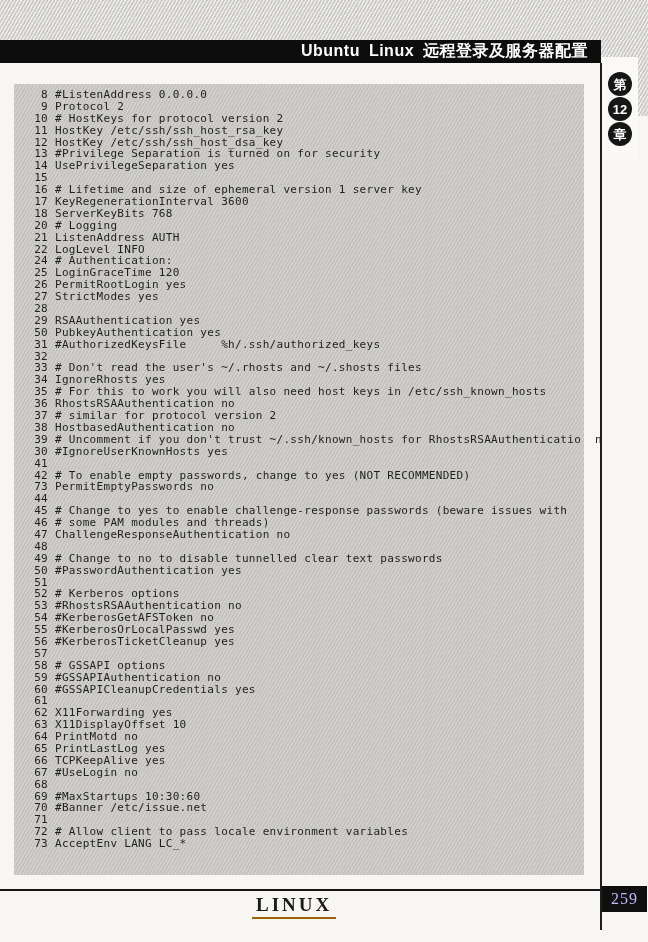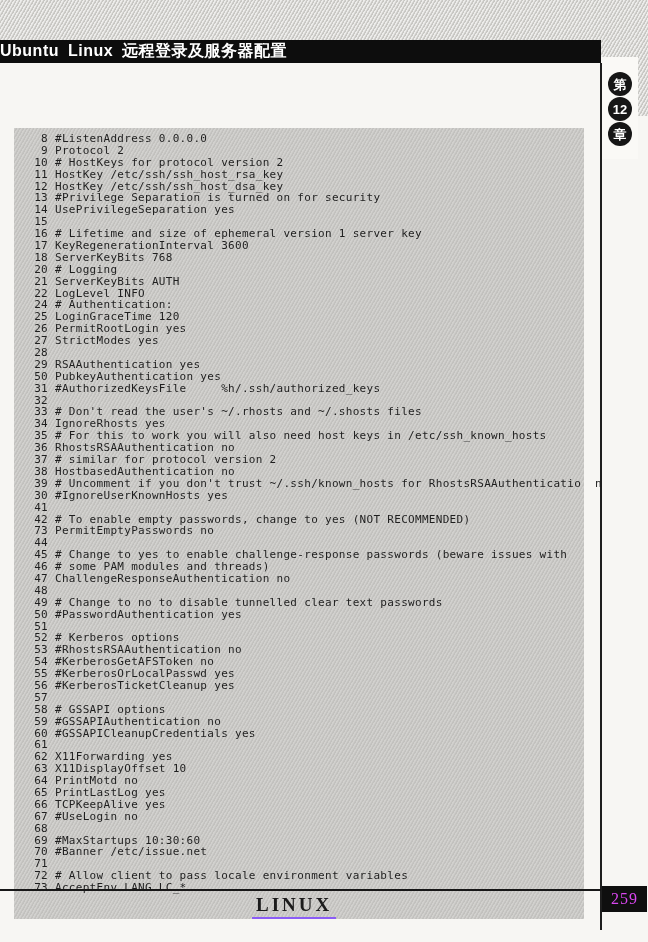--- a/index.html
+++ b/index.html
@@ -10,21 +10,21 @@
   .tex{
     position:absolute;
     background-color:#d7d6d2;
     background-image:repeating-linear-gradient(120deg, rgba(255,255,255,.55) 0 1px, rgba(0,0,0,.07) 2px 3px);
   }
   .tex-top{left:0;top:0;width:648px;height:40px;}
   .tex-corner{left:600px;top:40px;width:48px;height:17px;}
   .tex-right{left:635px;top:40px;width:13px;height:76px;}
   .header-bar{
     position:absolute; left:0; top:40px; width:601px; height:23px;
-    background:#0d0d0d; display:flex; align-items:center; justify-content:flex-start;
+    background:#0d0d0d; display:flex; align-items:center; justify-content:flex-end;
     box-sizing:border-box; padding-right:13px;
   }
   .header-title{
     color:#ffffff; font-weight:bold; font-size:16px; letter-spacing:.5px; word-spacing:4px;
     white-space:nowrap;
   }
   .chapter-tab{
     position:absolute; left:601px; top:57px; width:37px; height:102px;
     background:#faf9f6; border-top-left-radius:10px;
   }
@@ -35,37 +35,37 @@
   }
   .vline{
     position:absolute; left:600px; top:63px; width:2px; height:867px; background:#1e1e1e;
   }
   .codebox{
     position:absolute; left:14px; top:84px; width:570px; height:791px;
     box-sizing:border-box; padding-top:4px;
     background-color:#c9c8c5;
     background-image:repeating-linear-gradient(120deg, rgba(255,255,255,.16) 0 1px, rgba(0,0,0,.035) 2px 3px);
     font-family:"DejaVu Sans Mono","Liberation Mono",monospace;
-    font-size:11px; letter-spacing:.3px; color:#1e1e1e;margin-top:44px;
+    font-size:11px; letter-spacing:.3px; color:#1e1e1e;
   }
   .line{height:11.9px; white-space:pre; overflow:visible;}
   .line .num{display:inline-block; width:34px; text-align:right;}
   .line .txt{padding-left:7px;}
   .footer-rule{
     position:absolute; left:0; top:889px; width:601px; height:2px; background:#171717;
   }
   .logo{
     position:absolute; left:252px; top:895px;
     font-family:"Liberation Serif","DejaVu Serif",serif;
     font-size:19px; font-weight:bold; letter-spacing:3px; color:#1c1c1c;
-    border-bottom:2px solid #8b5cf6; padding:0 4px 1px 4px; line-height:1.1;
+    border-bottom:2px solid #a16207; padding:0 4px 1px 4px; line-height:1.1;
   }
   .pagenum{
     position:absolute; left:602px; top:886px; width:45px; height:26px;
-    background:#0f0f0f; color:#d946ef;
+    background:#0f0f0f; color:#c4b5fd;
     font-family:"Liberation Serif","DejaVu Serif",serif; font-size:16px;
     display:flex; align-items:center; justify-content:center; letter-spacing:1px;
   }
 </style>
 </head>
 <body>
 
 <div class="page">
   <div class="tex tex-top"></div>
   <div class="tex tex-corner"></div>
@@ -89,21 +89,21 @@
       <div class="line"><span class="num">10</span><span class="txt"># HostKeys for protocol version 2</span></div>
       <div class="line"><span class="num">11</span><span class="txt">HostKey /etc/ssh/ssh_host_rsa_key</span></div>
       <div class="line"><span class="num">12</span><span class="txt">HostKey /etc/ssh/ssh_host_dsa_key</span></div>
       <div class="line"><span class="num">13</span><span class="txt">#Privilege Separation is turned on for security</span></div>
       <div class="line"><span class="num">14</span><span class="txt">UsePrivilegeSeparation yes</span></div>
       <div class="line"><span class="num">15</span><span class="txt"></span></div>
       <div class="line"><span class="num">16</span><span class="txt"># Lifetime and size of ephemeral version 1 server key</span></div>
       <div class="line"><span class="num">17</span><span class="txt">KeyRegenerationInterval 3600</span></div>
       <div class="line"><span class="num">18</span><span class="txt">ServerKeyBits 768</span></div>
       <div class="line"><span class="num">20</span><span class="txt"># Logging</span></div>
-      <div class="line"><span class="num">21</span><span class="txt">ServerKeyBits AUTH</span></div>
+      <div class="line"><span class="num">21</span><span class="txt">ListenAddress AUTH</span></div>
       <div class="line"><span class="num">22</span><span class="txt">LogLevel INFO</span></div>
       <div class="line"><span class="num">24</span><span class="txt"># Authentication:</span></div>
       <div class="line"><span class="num">25</span><span class="txt">LoginGraceTime 120</span></div>
       <div class="line"><span class="num">26</span><span class="txt">PermitRootLogin yes</span></div>
       <div class="line"><span class="num">27</span><span class="txt">StrictModes yes</span></div>
       <div class="line"><span class="num">28</span><span class="txt"></span></div>
       <div class="line"><span class="num">29</span><span class="txt">RSAAuthentication yes</span></div>
       <div class="line"><span class="num">50</span><span class="txt">PubkeyAuthentication yes</span></div>
       <div class="line"><span class="num">31</span><span class="txt">#AuthorizedKeysFile     %h/.ssh/authorized_keys</span></div>
       <div class="line"><span class="num">32</span><span class="txt"></span></div>

